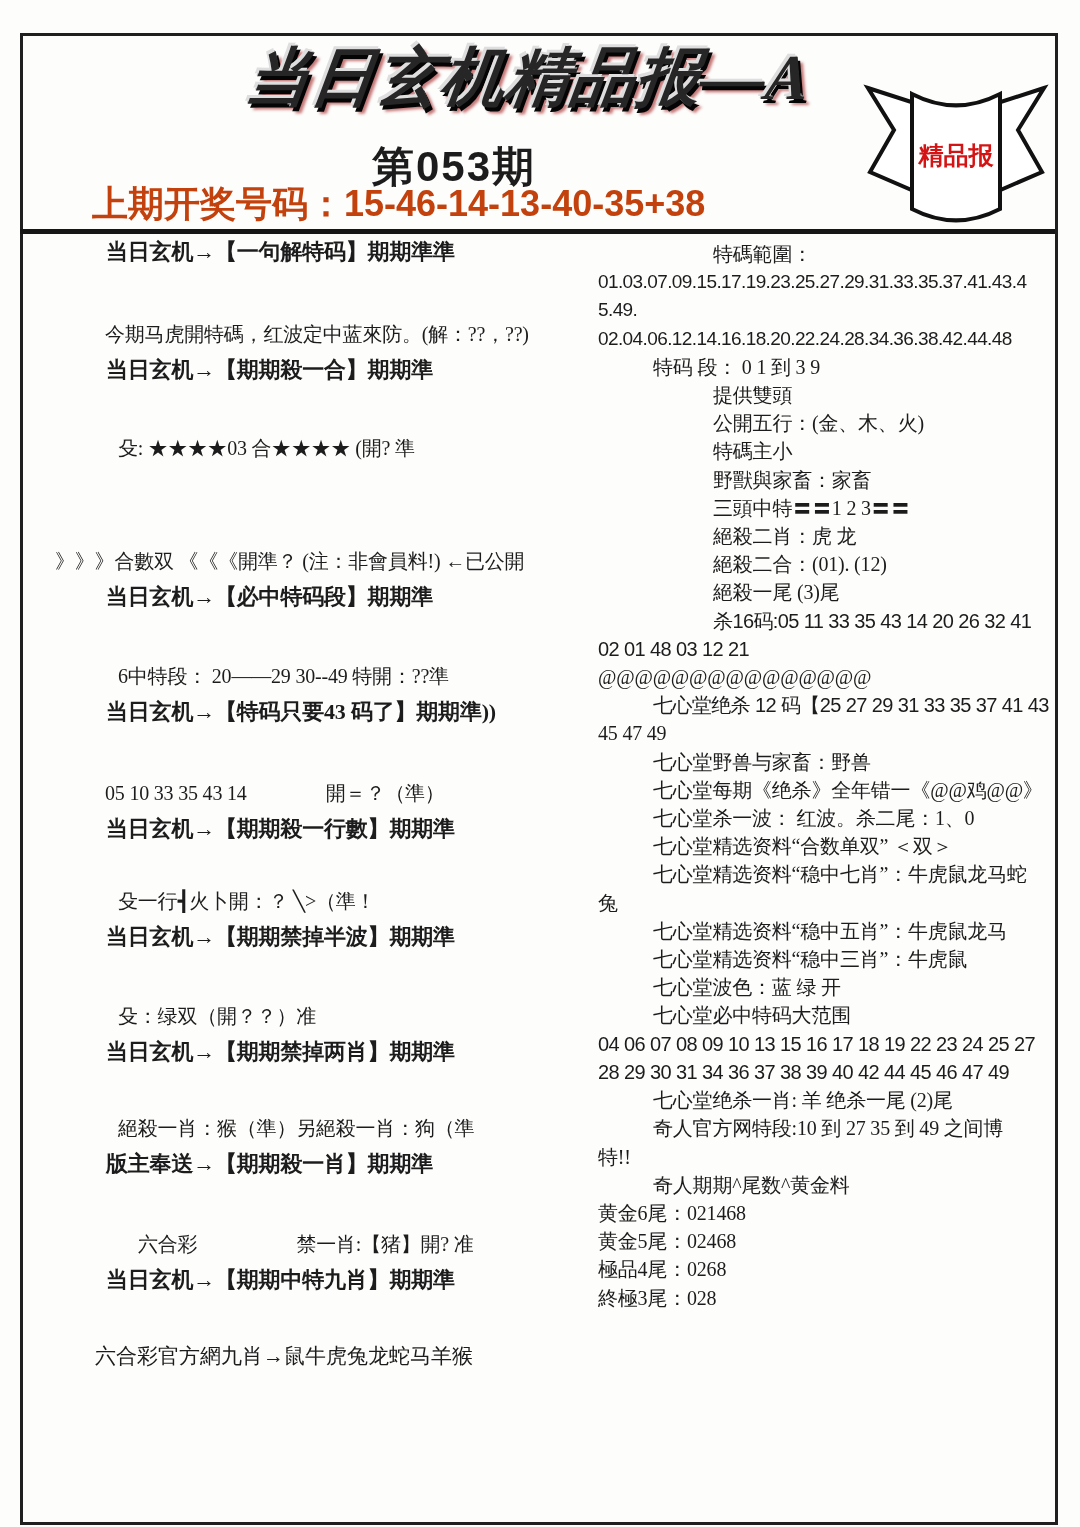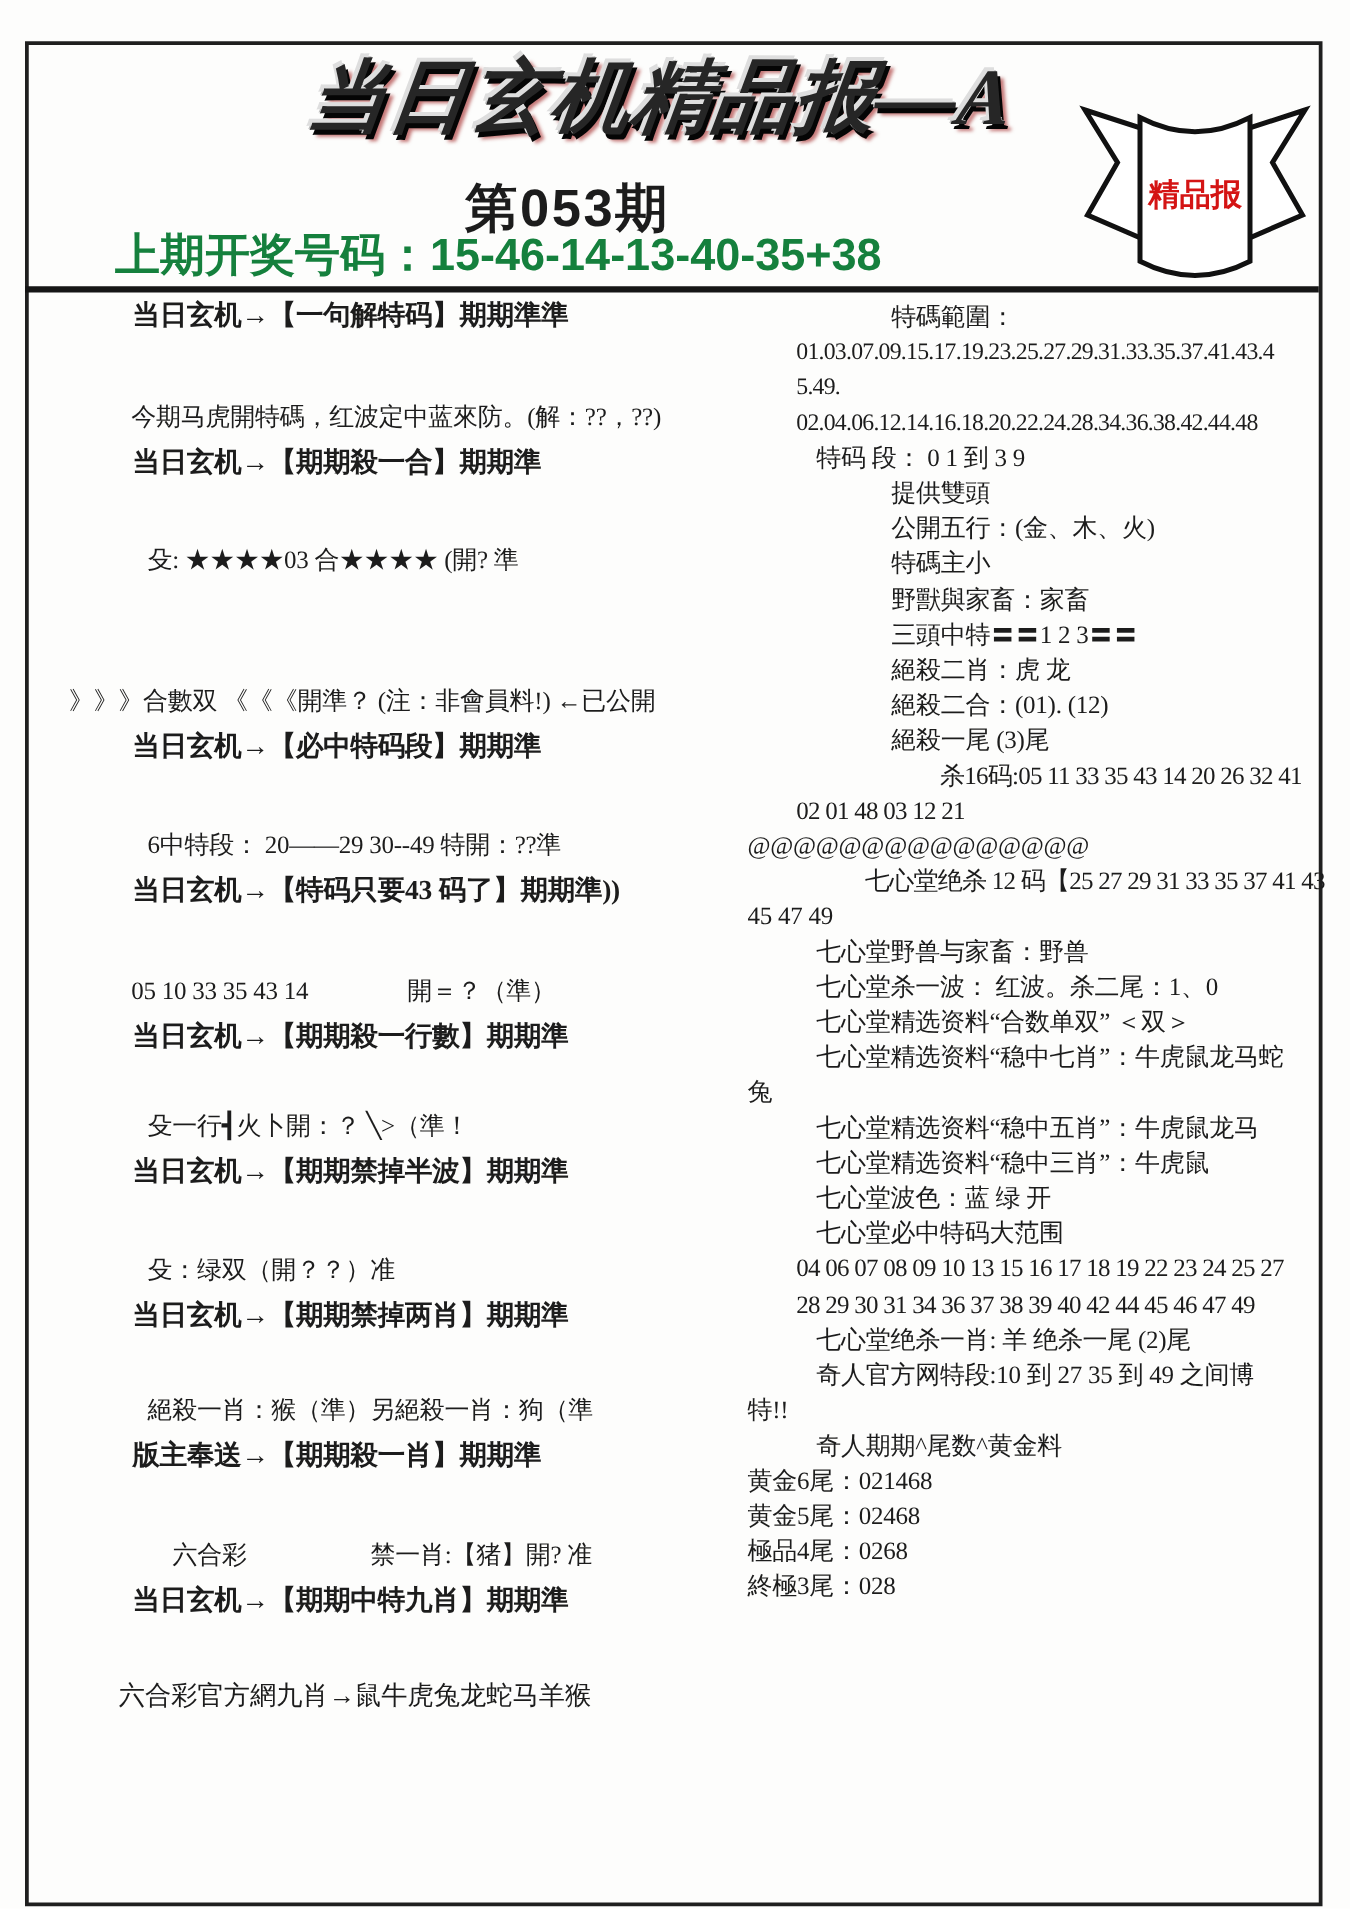--- a/index.html
+++ b/index.html
@@ -30,31 +30,31 @@
   .tip-far{padding-left:118px;}
   .main{font-size:22px;font-weight:bold;padding-left:86px;letter-spacing:-.2px;}
   .lfooter{position:absolute;left:95px;top:1342px;font-size:21px;white-space:nowrap;}
 
   
   .rcol{position:absolute;left:598px;top:240px;width:460px;line-height:28.2px;font-size:20px;}
   .rl{white-space:nowrap;letter-spacing:-.2px;}
   .i0{padding-left:0;}
   .i1{padding-left:55px;}
   .i2{padding-left:115px;}
-  .num{font-size:19px;letter-spacing:-.6px;font-family:Liberation Serif, serif;margin-left:39px;}
+  .num{font-size:19px;letter-spacing:-.6px;font-family:Liberation Sans, sans-serif;}
 </style>
 </head>
 <body>
 
 <div class="page">
   <div class="frame"></div>
 
   <div class="title3d">当日玄机精品报—A</div>
   <div class="issue">第053期</div>
-  <div class="lastdraw" style="color:#15803d;">上期开奖号码：15-46-14-13-40-35+38</div>
+  <div class="lastdraw" style="color:#c2410c;">上期开奖号码：15-46-14-13-40-35+38</div>
 
   <svg class="ribbon" viewBox="0 0 200 168">
     <polygon points="12,22 74,42 74,132 14,106 38,64" fill="#ffffff" stroke="#111" stroke-width="4"></polygon>
     <polygon points="188,22 126,42 126,132 186,106 162,64" fill="#ffffff" stroke="#111" stroke-width="4"></polygon>
     <polygon points="56,31 76,40 60,54" fill="#9a9a9a"></polygon>
     <polygon points="144,31 124,40 140,54" fill="#9a9a9a"></polygon>
     <path d="M56,28 C85,43 115,43 144,28 L144,143 C115,158 85,158 56,143 Z" fill="#ffffff" stroke="#111" stroke-width="4"></path>
     <text x="100" y="98" text-anchor="middle" fill="#d41414" class="ribbon-text">精品报</text>
   </svg>
 
@@ -115,20 +115,21 @@
     <div class="rl i2">三頭中特〓〓1 2 3〓〓</div>
     <div class="rl i2">絕殺二肖：虎 龙</div>
     <div class="rl i2">絕殺二合：(01). (12)</div>
     <div class="rl i2">絕殺一尾 (3)尾</div>
     <div class="rl i2 num" style="font-size:20px">杀16码:05 11 33 35 43 14 20 26 32 41</div>
     <div class="rl i0 num" style="font-size:20px">02 01 48 03 12 21</div>
     <div class="rl i0">@@@@@@@@@@@@@@@</div>
     <div class="rl i1 num" style="font-size:20px">七心堂绝杀 12 码【25 27 29 31 33 35 37 41 43</div>
     <div class="rl i0">45 47 49</div>
     <div class="rl i1">七心堂野兽与家畜：野兽</div>
+    <div class="rl i1">七心堂每期《绝杀》全年错一《@@鸡@@》</div>
     <div class="rl i1">七心堂杀一波： 红波。杀二尾：1、0</div>
     <div class="rl i1">七心堂精选资料“合数单双” ＜双＞</div>
     <div class="rl i1">七心堂精选资料“稳中七肖”：牛虎鼠龙马蛇</div>
     <div class="rl i0">兔</div>
     <div class="rl i1">七心堂精选资料“稳中五肖”：牛虎鼠龙马</div>
     <div class="rl i1">七心堂精选资料“稳中三肖”：牛虎鼠</div>
     <div class="rl i1">七心堂波色：蓝 绿 开</div>
     <div class="rl i1">七心堂必中特码大范围</div>
     <div class="rl i0 num" style="font-size:20px">04 06 07 08 09 10 13 15 16 17 18 19 22 23 24 25 27</div>
     <div class="rl i0 num" style="font-size:20px">28 29 30 31 34 36 37 38 39 40 42 44 45 46 47 49</div>

